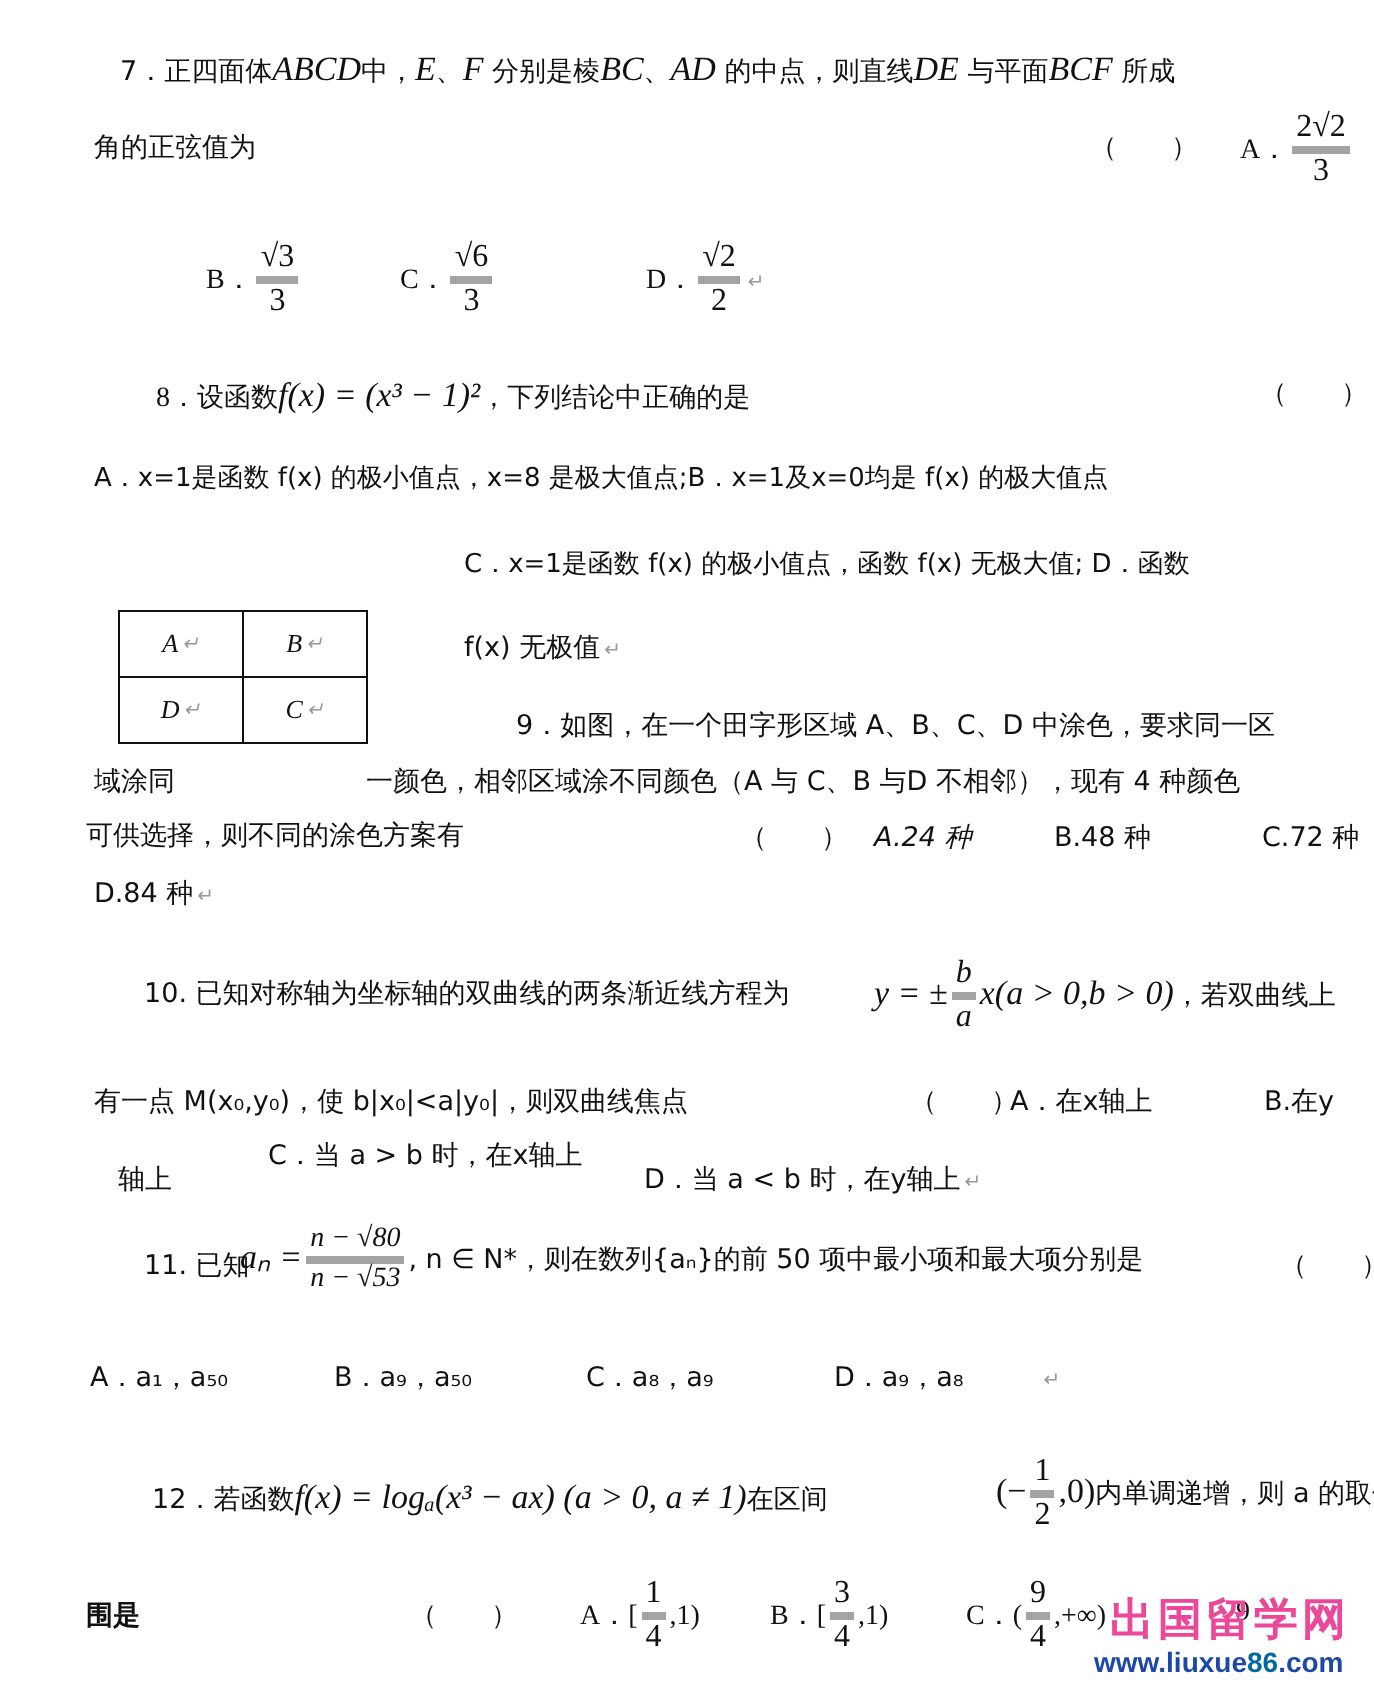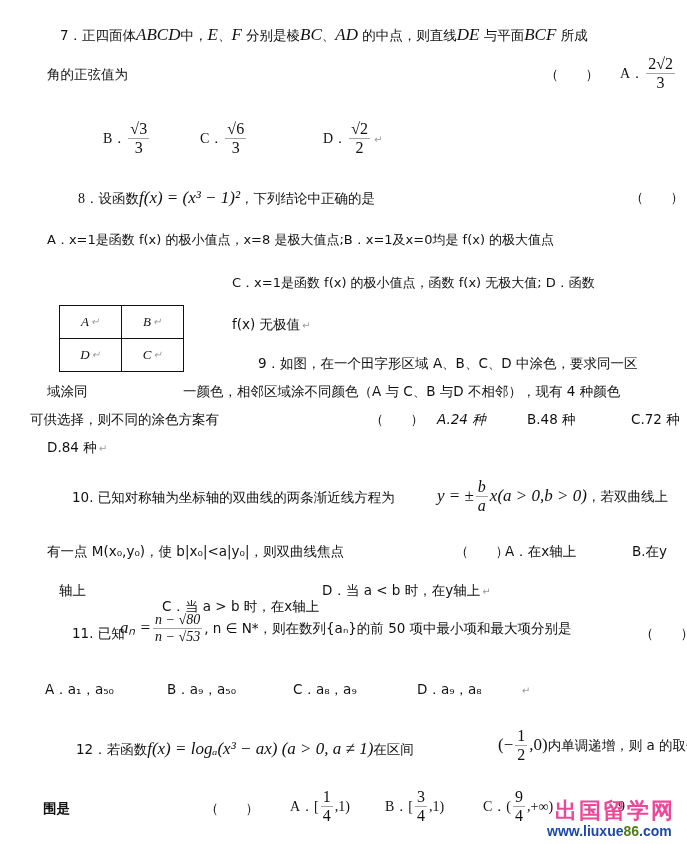--- a/index.html
+++ b/index.html
@@ -3,33 +3,33 @@
 <meta charset="utf-8">
 <style>
   * { box-sizing: border-box; margin: 0; padding: 0; }
   html, body { width: 687px; height: 844px; background: #ffffff; overflow: hidden; }
   body { position: relative; font-family: "DejaVu Sans", sans-serif; color: #111; font-size: 13.5px; }
   .ln { position: absolute; white-space: nowrap; line-height: 1; }
   .m { font-family: "Liberation Serif", serif; font-style: italic; font-size: 17px; }
   .mr { font-family: "Liberation Serif", serif; font-style: normal; font-size: 17px; }
   .s { font-family: "Liberation Serif", serif; font-size: 14px; }
   .frac { display: inline-flex; flex-direction: column; align-items: center; vertical-align: middle; font-family: "Liberation Serif", serif; font-size: 16px; line-height: 1.15; margin: 0 2px; }
-  .frac .num { border-bottom: 1px solid #a3a3a3; padding: 0 2px; }
+  .frac .num { border-bottom: 4px solid #a3a3a3; padding: 0 2px; }
   .frac .den { padding: 0 2px; }
   .ret { color: #999; font-size: 10px; margin-left: 2px; }
   .grid { position: absolute; left: 59px; top: 305px; width: 125px; height: 67px; border: 1.5px solid #111; }
   .grid .cell { position: absolute; width: 50%; height: 50%; display: flex; align-items: center; justify-content: center; font-family: "Liberation Serif", serif; font-style: italic; font-size: 13px; }
   .grid .c0 { left: 0; top: 0; border-right: 1px solid #111; border-bottom: 1px solid #111; }
   .grid .c1 { right: 0; top: 0; border-bottom: 1px solid #111; }
   .grid .c2 { left: 0; bottom: 0; border-right: 1px solid #111; }
   .grid .c3 { right: 0; bottom: 0; }
   .wm { position: absolute; left: 555px; top: 800px; }
   .wm .cn { font-size: 22px; color: #ec4899; font-weight: bold; letter-spacing: 2px; line-height: 1; }
   .wm .url { position: absolute; left: -8px; top: 23px; font-family: "Liberation Sans", sans-serif; font-size: 14px; font-weight: bold; color: #1c49a8; white-space: nowrap; }
-  .wm .url .hl { color: #4d7c0f; }
+  .wm .url .hl { color: #0369a1; }
 </style>
 </head>
 <body>
 
 <div class="ln" style="left:60px; top:26px;">
   <span>7</span><span>．正四面体</span><span class="m">ABCD</span><span>中，</span><span class="m">E</span><span>、</span><span class="m">F</span><span> 分别是棱</span><span class="m">BC</span><span>、</span><span class="m">AD</span><span> 的中点，则直线</span><span class="m">DE</span><span> 与平面</span><span class="m">BCF</span><span> 所成</span>
 </div>
 
 <div class="ln" style="left:47px; top:68px;">角的正弦值为</div>
 <div class="ln" style="left:545px; top:68px;">（　　）</div>
@@ -84,42 +84,42 @@
     </div>
   <div class="cell c3">
       <span>C</span>
       <span class="ret">↵</span>
     </div>
 </div>
 
 <div class="ln" style="left:258px; top:357px;">9．如图，在一个田字形区域 A、B、C、D 中涂色，要求同一区</div>
 <div class="ln" style="left:47px; top:385px;">域涂同</div>
 <div class="ln" style="left:183px; top:385px;text-align:right;">一颜色，相邻区域涂不同颜色（A 与 C、B 与D 不相邻），现有 4 种颜色</div>
-<div class="ln" style="left:30px; top:413px;">可供选择，则不同的涂色方案有</div>
+<div class="ln" style="left:43px; top:413px;font-family:Liberation Mono, monospace;">可供选择，则不同的涂色方案有</div>
 <div class="ln" style="left:370px; top:413px;">（　　）</div>
 <div class="ln" style="left:437px; top:413px;font-style:italic;">A.24 种</div>
 <div class="ln" style="left:527px; top:413px;">B.48 种</div>
 <div class="ln" style="left:631px; top:413px;">C.72 种</div>
 <div class="ln" style="left:47px; top:441px;"><span>D.84 种</span><span class="ret">↵</span></div>
 
 <div class="ln" style="left:72px; top:491px;">
   <span>10</span><span>. 已知对称轴为坐标轴的双曲线的两条渐近线方程为</span>
 </div>
 <div class="ln" style="left:437px; top:478px;">
   <span class="m">y = ±</span><span class="frac" style="font-style:italic;">
       <span class="num">b</span>
       <span class="den">a</span>
     </span><span class="m">x(a &gt; 0,b &gt; 0)</span><span>，若双曲线上</span>
 </div>
 <div class="ln" style="left:47px; top:545px;">有一点 M(x₀,y₀)，使 b|x₀|&lt;a|y₀|，则双曲线焦点</div>
 <div class="ln" style="left:455px; top:545px;">（　　）</div>
 <div class="ln" style="left:505px; top:545px;">A．在x轴上</div>
 <div class="ln" style="left:632px; top:545px;">B.在y</div>
 <div class="ln" style="left:47px; top:584px;margin-left:12px;">轴上</div>
-<div class="ln" style="left:134px; top:600px;margin-left:28px;">C．当 a &gt; b 时，在x轴上</div>
+<div class="ln" style="left:134px; top:572px;">C．当 a &gt; b 时，在x轴上</div>
 <div class="ln" style="left:322px; top:584px;"><span>D．当 a &lt; b 时，在y轴上</span><span class="ret">↵</span></div>
 
 <div class="ln" style="left:72px; top:627px;">
   <span>11</span><span>. 已知</span>
 </div>
 <div class="ln" style="left:120px; top:612px;">
   <span class="m">aₙ =</span><span class="frac" style="font-style:italic; font-size:14px;">
       <span class="num">n − √80</span>
       <span class="den">n − √53</span>
     </span><span>, n ∈ N*，则在数列{aₙ}的前 50 项中最小项和最大项分别是</span>

